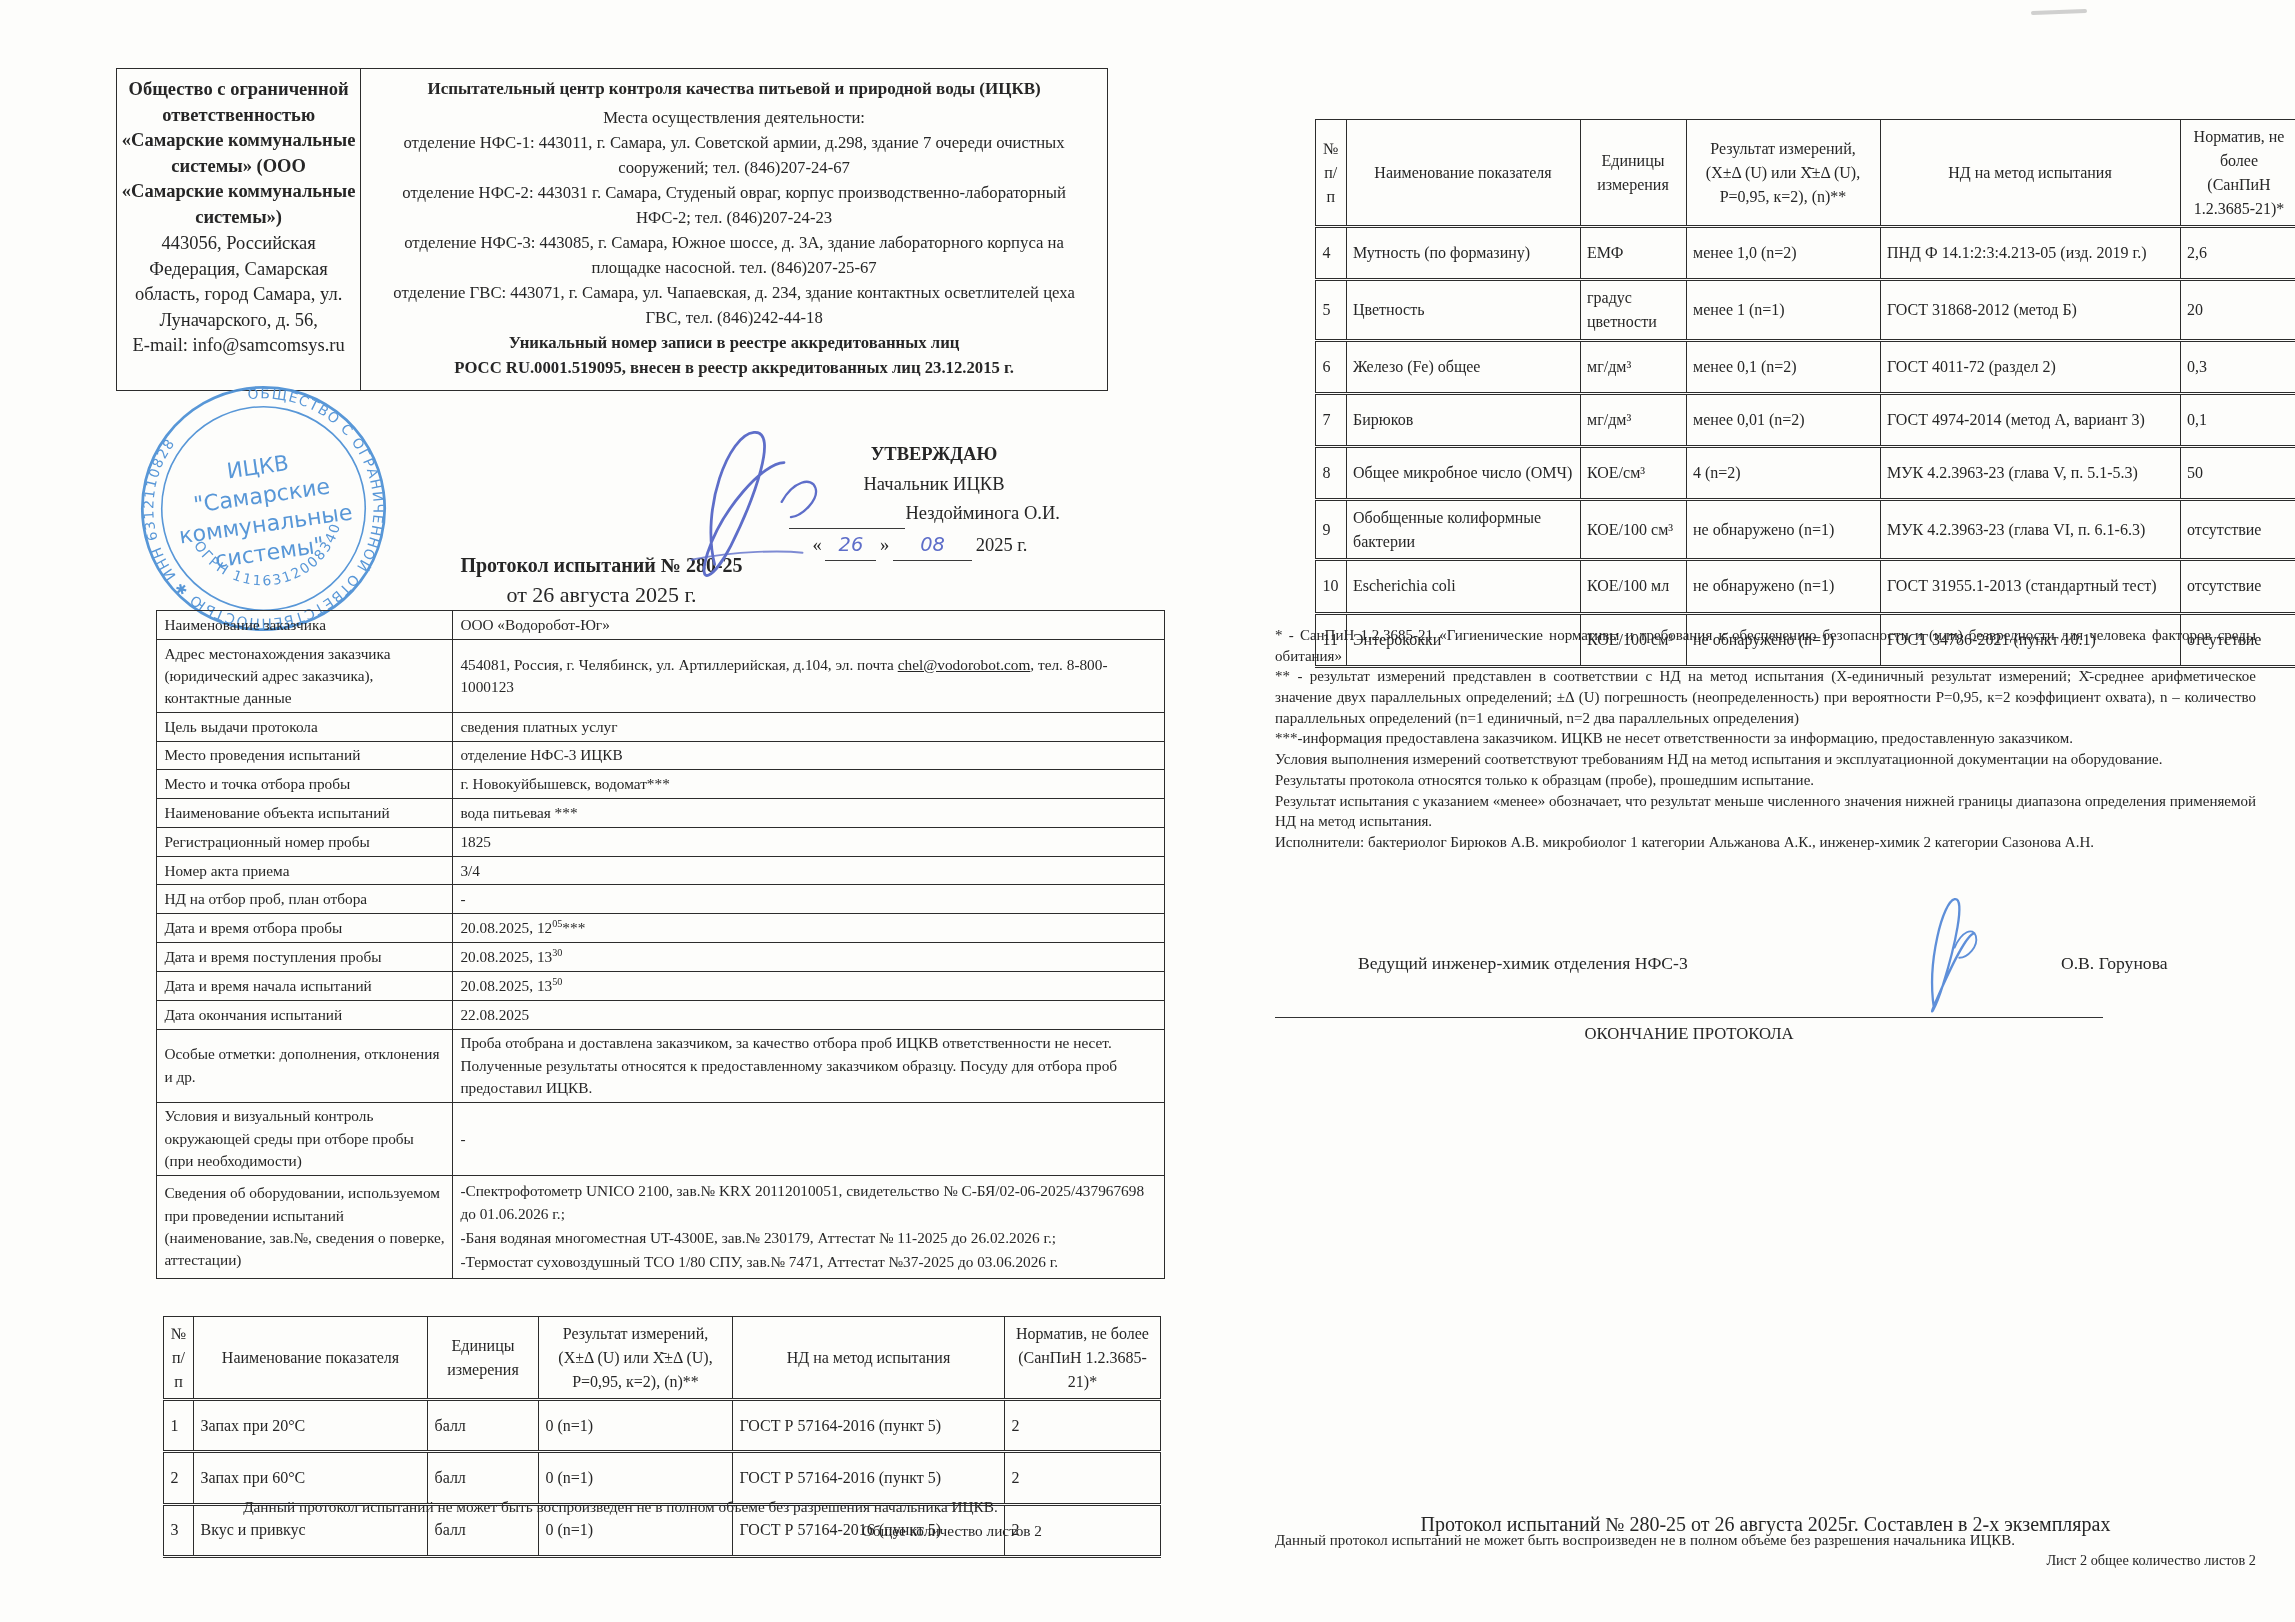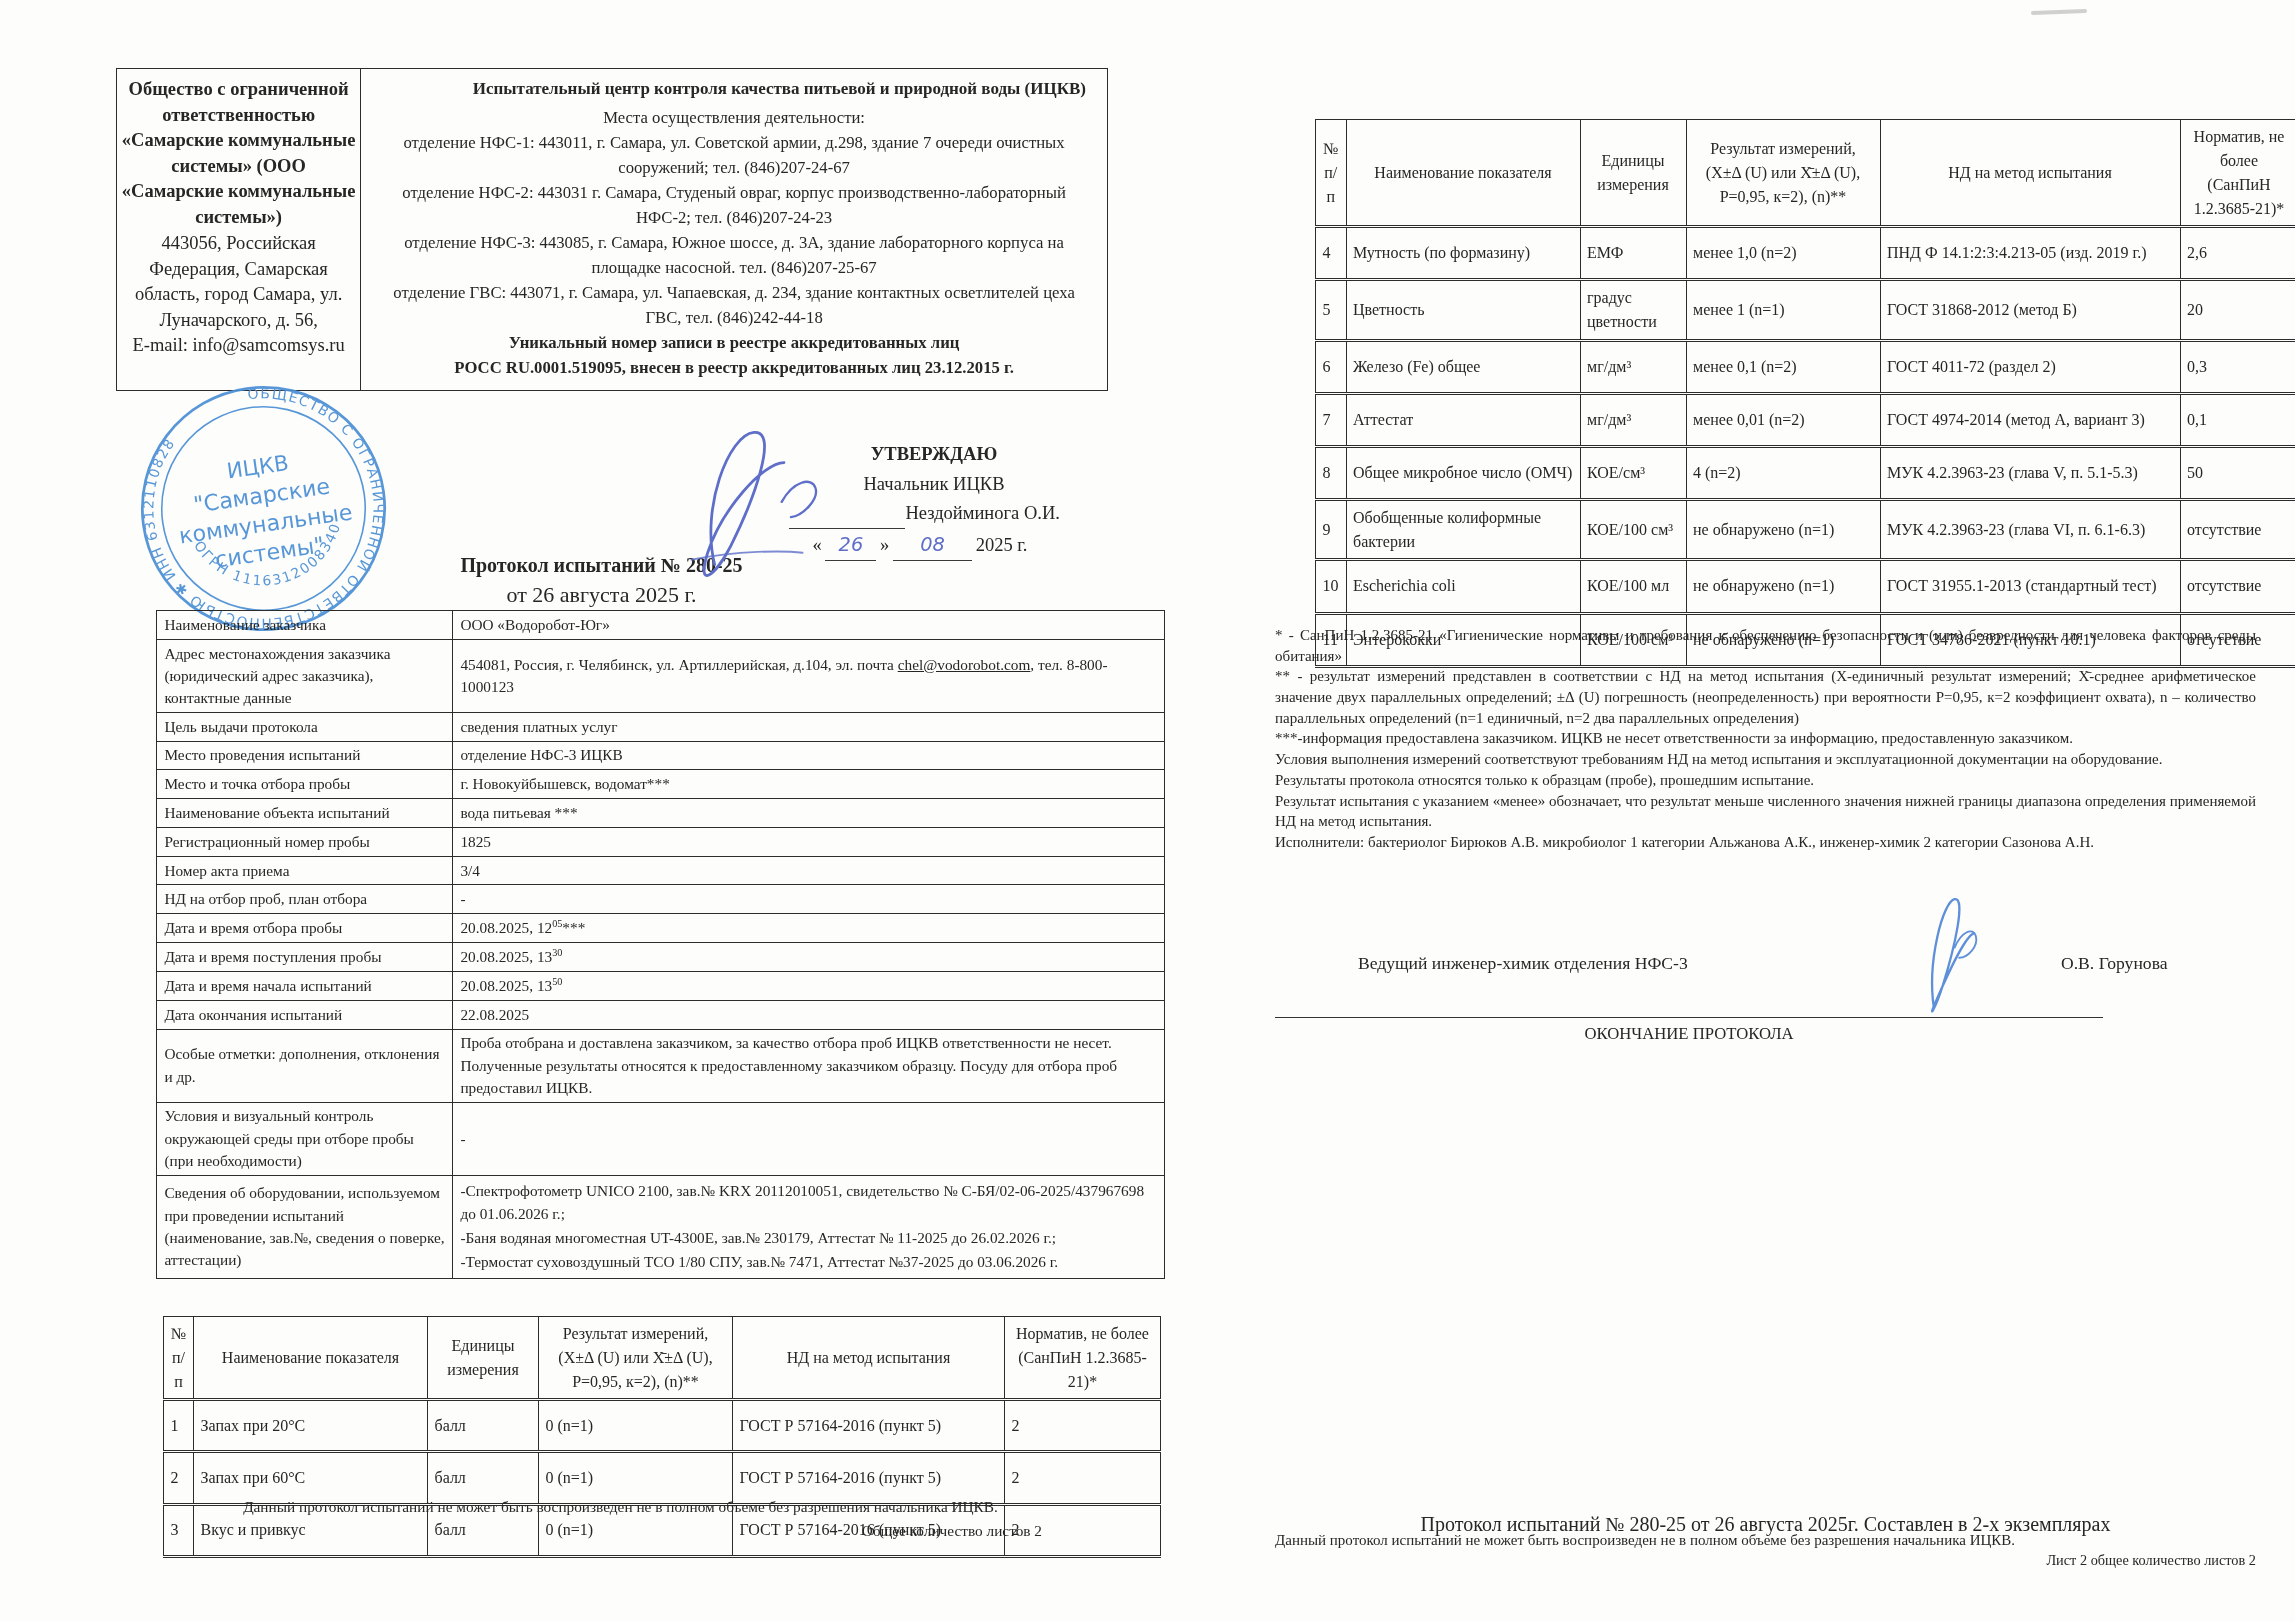--- a/index.html
+++ b/index.html
@@ -9,21 +9,21 @@
   .page1{left:0;} .page2{left:1148px;}
   .bold{font-weight:bold;}
   
   .org-header{position:absolute;left:116px;top:68px;width:990px;display:flex;
               border:1.9px solid #2c2c2c;}
   .org-box{width:234px;border-right:1.4px solid #2c2c2c;padding:8.3px 4.6px;text-align:center;
            font-size:18.5px;line-height:1.38;}
   .org-name{font-weight:bold;}
   .org-addr{margin-top:0.9px;}
   .center-box{flex:1;text-align:center;padding:7.4px 21px 9.3px 21px;font-size:16.7px;line-height:1.5;}
-  .cb-title{font-size:17px;font-weight:bold;margin-bottom:2.8px;text-align:right;}
+  .cb-title{font-size:17px;font-weight:bold;margin-bottom:2.8px;}
   .cb-line{margin:0;}
   .cb-acc{font-weight:bold;}
   
   .stamp{position:absolute;left:134px;top:379px;transform:rotate(-8deg);opacity:.92;}
   .stamp text{font-family:"DejaVu Sans",sans-serif;}
   
   .approve{position:absolute;left:712px;top:440px;width:416px;font-size:18.5px;line-height:1.6;}
   .ap-head{text-align:center;padding-left:28px;}
   .ap-pos{text-align:center;padding-left:28px;}
   .ap-name-row{display:flex;align-items:flex-end;justify-content:center;padding-left:9.3px;}
@@ -314,21 +314,21 @@
         <tr>
           <td>6</td>
           <td>Железо (Fe) общее</td>
           <td>мг/дм³</td>
           <td>менее 0,1 (n=2)</td>
           <td>ГОСТ 4011-72 (раздел 2)</td>
           <td>0,3</td>
         </tr>
         <tr>
           <td>7</td>
-          <td>Аттестат</td>
+          <td>Бирюков</td>
           <td>мг/дм³</td>
           <td>менее 0,01 (n=2)</td>
           <td>ГОСТ 4974-2014 (метод А, вариант 3)</td>
           <td>0,1</td>
         </tr>
         <tr>
           <td>8</td>
           <td>Общее микробное число (ОМЧ)</td>
           <td>КОЕ/см³</td>
           <td>4 (n=2)</td>

